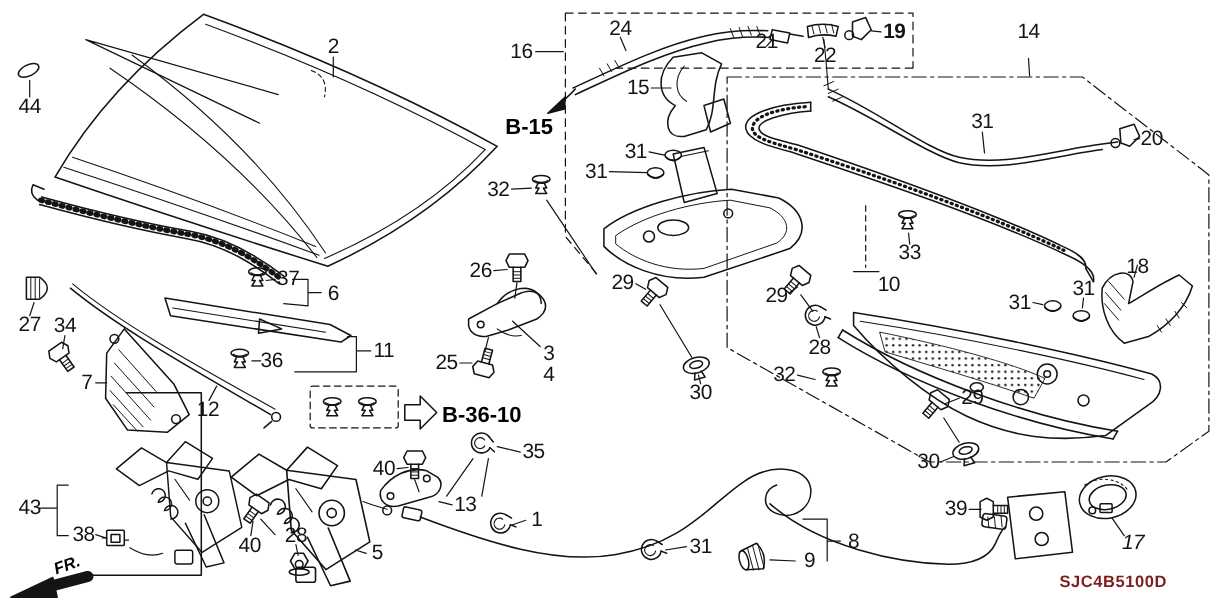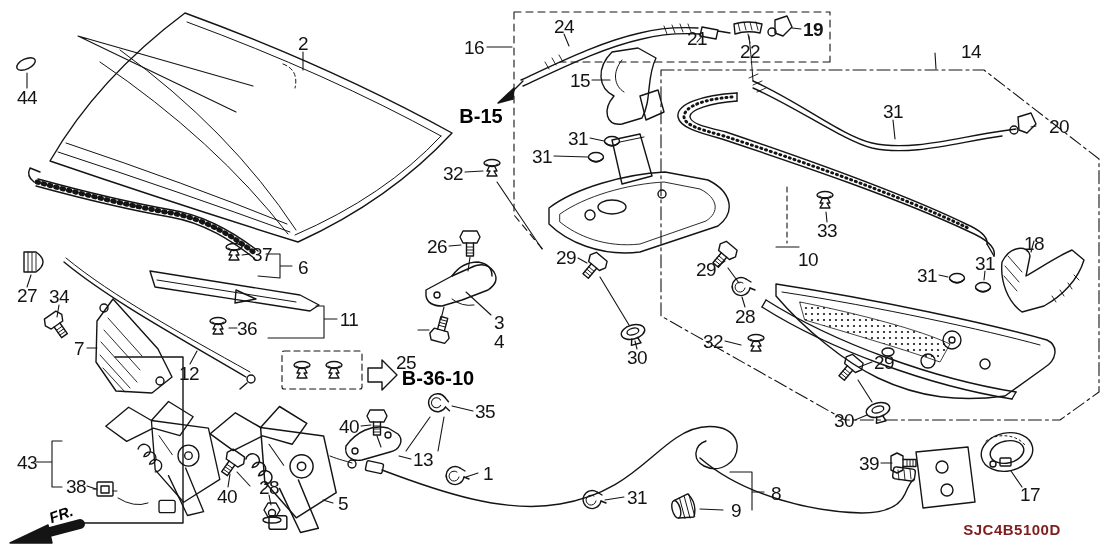--- a/index.html
+++ b/index.html
@@ -350,36 +350,36 @@
 
 <div>
       <div class="callout" style="left: 27px; top: 97px;">44</div>
       <div class="callout" style="left: 303px; top: 43px;">2</div>
       <div class="callout" style="left: 474px; top: 47px;">16</div>
       <div class="callout" style="left: 564px; top: 26px;">24</div>
       <div class="callout" style="left: 580px; top: 80px;">15</div>
       <div class="callout" style="left: 697px; top: 38px;">21</div>
       <div class="callout" style="left: 750px; top: 51px;">22</div>
       <div class="callout" style="left: 813px; top: 29px; font-weight: bold;">19</div>
-      <div class="callout" style="left: 935px; top: 51px; margin-left: 36px;">14</div>
+      <div class="callout" style="left: 935px; top: 29px;">14</div>
       <div class="callout" style="left: 893px; top: 111px;">31</div>
-      <div class="callout" style="left: 1047px; top: 126px; margin-left: 12px;">20</div>
+      <div class="callout" style="left: 1047px; top: 126px;">20</div>
       <div class="callout" style="left: 578px; top: 138px;">31</div>
       <div class="callout" style="left: 542px; top: 156px;">31</div>
       <div class="callout" style="left: 453px; top: 173px;">32</div>
       <div class="callout" style="left: 437px; top: 246px;">26</div>
       <div class="callout" style="left: 262px; top: 254px;">37</div>
       <div class="callout" style="left: 303px; top: 267px;">6</div>
       <div class="callout" style="left: 27px; top: 295px;">27</div>
       <div class="callout" style="left: 59px; top: 296px;">34</div>
       <div class="callout" style="left: 79px; top: 348px;">7</div>
       <div class="callout" style="left: 349px; top: 319px;">11</div>
       <div class="callout" style="left: 247px; top: 328px;">36</div>
       <div class="callout" style="left: 189px; top: 373px;">12</div>
-      <div class="callout" style="left: 406px; top: 330px; margin-top: 32px;">25</div>
+      <div class="callout" style="left: 406px; top: 330px;">25</div>
       <div class="callout" style="left: 499px; top: 322px;">3</div>
       <div class="callout" style="left: 499px; top: 341px;">4</div>
       <div class="callout" style="left: 566px; top: 257px;">29</div>
       <div class="callout" style="left: 706px; top: 269px;">29</div>
       <div class="callout" style="left: 637px; top: 357px;">30</div>
       <div class="callout" style="left: 745px; top: 316px;">28</div>
       <div class="callout" style="left: 713px; top: 341px;">32</div>
       <div class="callout" style="left: 808px; top: 259px;">10</div>
       <div class="callout" style="left: 827px; top: 230px;">33</div>
       <div class="callout" style="left: 884px; top: 362px;">29</div>
@@ -393,21 +393,21 @@
       <div class="callout" style="left: 488px; top: 473px;">1</div>
       <div class="callout" style="left: 27px; top: 462px;">43</div>
       <div class="callout" style="left: 76px; top: 486px;">38</div>
       <div class="callout" style="left: 227px; top: 496px;">40</div>
       <div class="callout" style="left: 269px; top: 487px;">28</div>
       <div class="callout" style="left: 343px; top: 503px;">5</div>
       <div class="callout" style="left: 637px; top: 497px;">31</div>
       <div class="callout" style="left: 736px; top: 510px;">9</div>
       <div class="callout" style="left: 776px; top: 493px;">8</div>
       <div class="callout" style="left: 869px; top: 463px;">39</div>
-      <div class="callout" style="left: 1030px; top: 494px;">17</div>
+      <div class="callout" style="left: 1030px; top: 494px; font-style: italic;">17</div>
     </div>
 
 <div class="ref b15">B-15</div>
 <div class="ref b3610">B-36-10</div>
 <div class="fr">FR.</div>
 <div class="code">SJC4B5100D</div>
 
 </div>
 
 </body></html>

